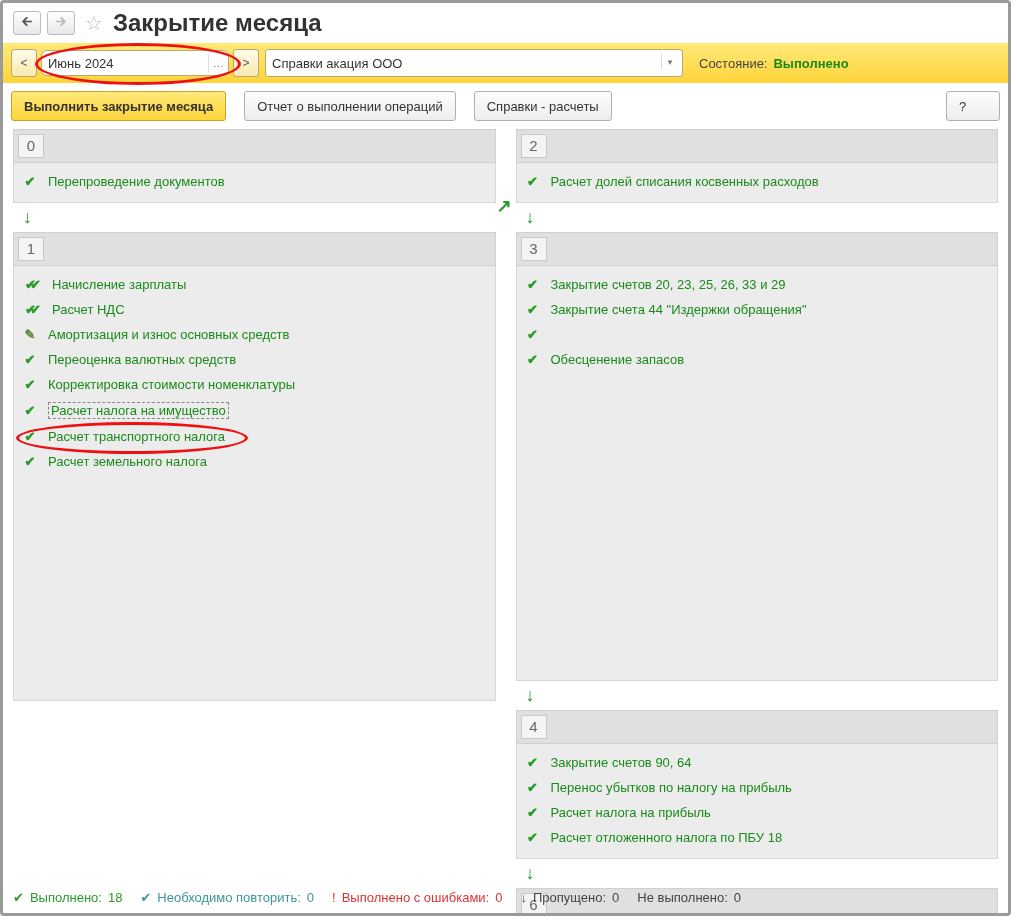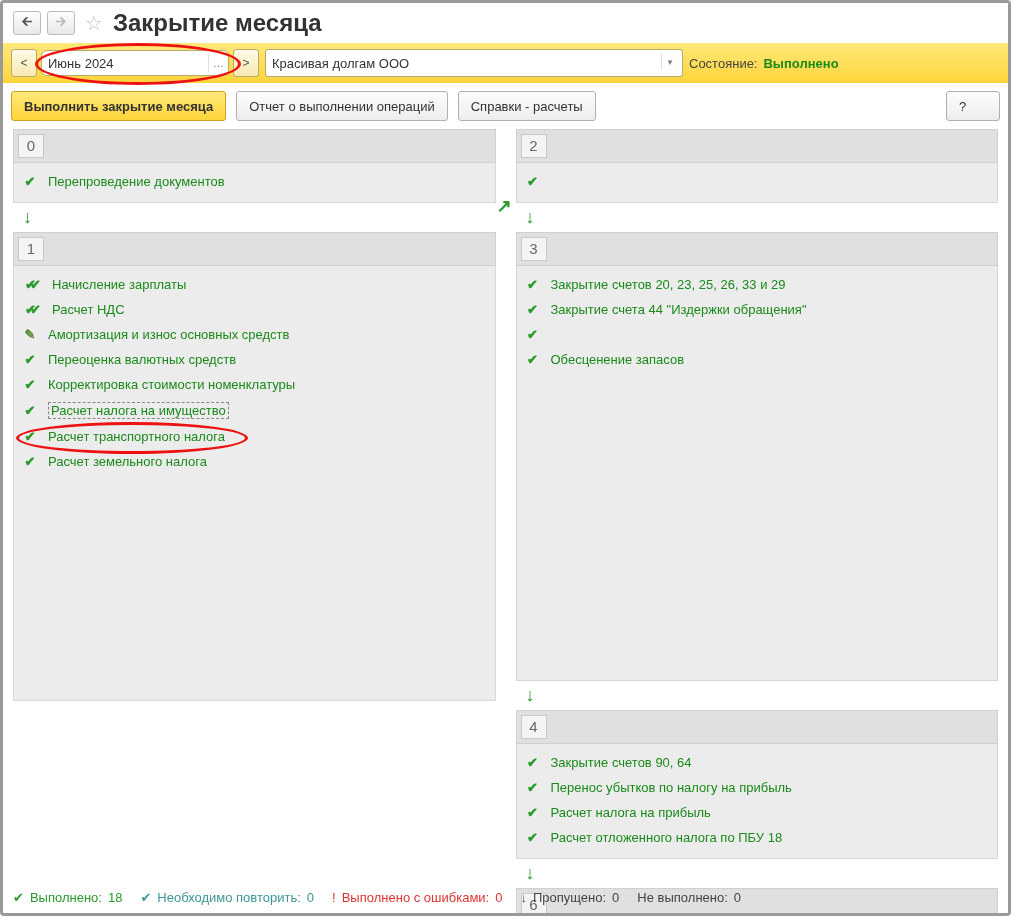--- a/index.html
+++ b/index.html
@@ -10,23 +10,23 @@
 .star-icon{font-size:20px;color:#c0c0c0;margin:0 4px}
 .title{font-size:24px;font-weight:bold;color:#333}
 .yellowbar{background:linear-gradient(#ffe97a,#ffd43a);padding:6px 8px;display:flex;align-items:center;gap:6px}
 .period-group{display:flex;align-items:center;gap:4px;position:relative}
 .small-btn{width:24px;height:26px;border:1px solid #b7a86e;background:linear-gradient(#fffbe8,#f8e9b0);border-radius:3px;display:flex;align-items:center;justify-content:center;cursor:pointer;font-size:12px;color:#555}
 .period-input{width:160px;height:24px;border:1px solid #b7a86e;background:#fff;border-radius:6px;padding:0 20px 0 6px;font-size:13px;display:flex;align-items:center;position:relative}
 .period-input .dots{position:absolute;right:4px;top:3px;font-size:11px;color:#777;border-left:1px solid #ddd;padding-left:4px;height:18px;display:flex;align-items:center}
 .red-oval{position:absolute;border:3px solid #e11;border-radius:50%/50%;pointer-events:none}
 .org-select{flex:1;max-width:404px;height:26px;border:1px solid #b7a86e;background:#fff;border-radius:3px;display:flex;align-items:center;padding:0 6px;position:relative}
 .org-select .dd{position:absolute;right:4px;top:4px;width:16px;height:16px;border-left:1px solid #ddd;display:flex;align-items:center;justify-content:center;font-size:9px;color:#777}
-.status-label{margin-left:0;color:#444}
+.status-label{margin-left:10px;color:#444}
 .status-value{color:#1a8a1a;font-weight:bold}
-.toolbar{padding:8px;display:flex;gap:10px;align-items:center}
+.toolbar{padding:8px;display:flex;gap:18px;align-items:center}
 .big-btn{height:28px;padding:0 12px;border:1px solid #b0b0b0;border-radius:3px;background:linear-gradient(#fdfdfd,#ededed);cursor:pointer;display:flex;align-items:center;font-size:13px}
 .big-btn.primary{background:linear-gradient(#ffe97a,#ffd43a);border-color:#c9a227;font-weight:bold}
 .help-btn{width:28px;height:28px;margin-left:auto}
 .content{display:flex;gap:20px;padding:0 10px}
 .col{flex:1;display:flex;flex-direction:column}
 .stage-box{background:#e0e0e0;padding:4px;border:1px solid #d0d0d0}
 .stage-num{display:inline-block;background:#f4f4f4;border:1px solid #c8c8c8;width:24px;height:22px;text-align:center;line-height:22px;font-size:15px;color:#666}
 .ops{background:#ececec;padding:6px 6px 8px 6px;border:1px solid #d8d8d8;border-top:none}
 .op-row{display:flex;align-items:center;gap:10px;padding:5px 2px;position:relative}
 .op-icon{width:16px;text-align:center;color:#2a9a2a;font-weight:bold;font-size:13px}
@@ -60,21 +60,21 @@
     <div class="period-group">
       <div class="small-btn">&lt;</div>
       <div class="period-input">
         <span>Июнь 2024</span>
         <span class="dots">…</span>
       </div>
       <div class="small-btn">&gt;</div>
       <div class="red-oval" style="left:24px;top:-6px;width:200px;height:36px"></div>
     </div>
     <div class="org-select">
-      <span>Красивая долгам ООО</span>
+      <span>Справки акация ООО</span>
       <span class="dd">▾</span>
     </div>
     <span class="status-label">Состояние:</span>
     <span class="status-value">Выполнено</span>
   </div>
 
   <div class="toolbar">
     <div class="big-btn primary">Выполнить закрытие месяца</div>
     <div class="big-btn">Отчет о выполнении операций</div>
     <div class="big-btn">Справки - расчеты</div>
@@ -137,20 +137,21 @@
     </div>
 
     <div class="col col-right">
 
       <div class="stage-box">
         <span class="stage-num">2</span>
       </div>
       <div class="ops">
         <div class="op-row">
             <span class="op-icon">✔</span>
+            <a class="op-link">Расчет долей списания косвенных расходов</a>
           </div>
       </div>
       <div class="arrow-down">↓</div>
 
       <div class="stage-box">
         <span class="stage-num">3</span>
       </div>
       <div class="ops mid">
         <div class="op-row">
             <span class="op-icon">✔</span>

